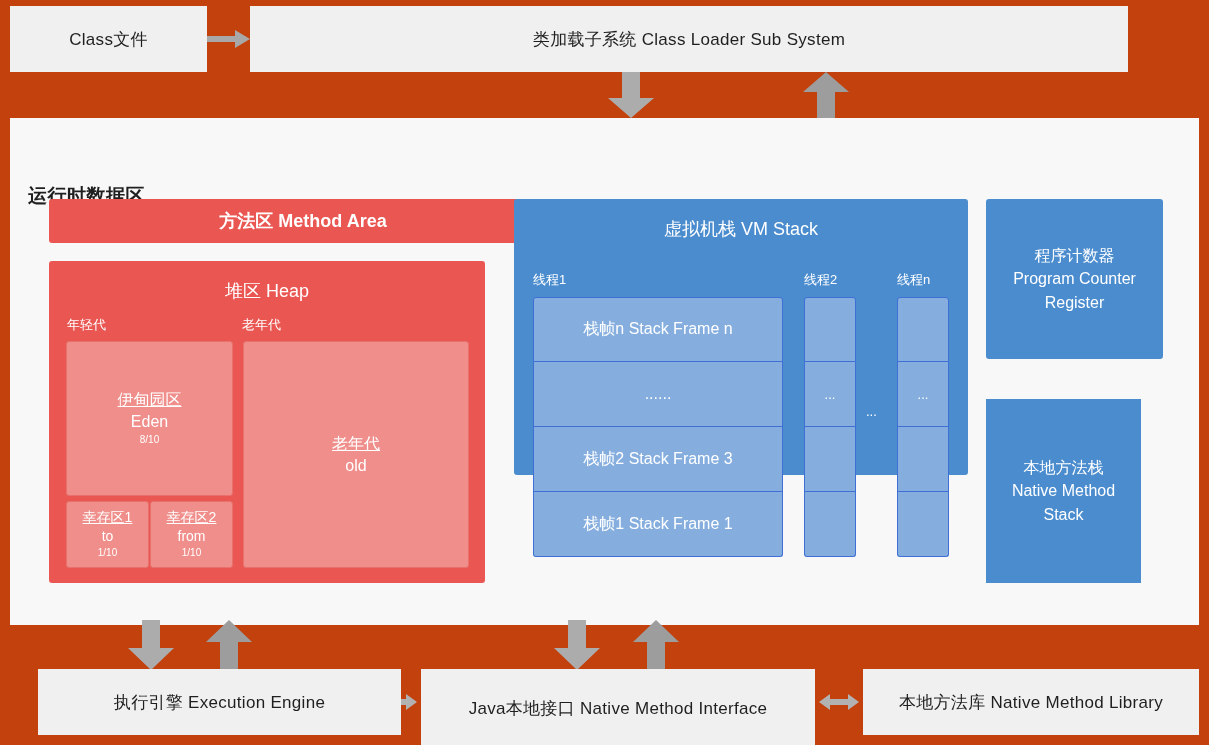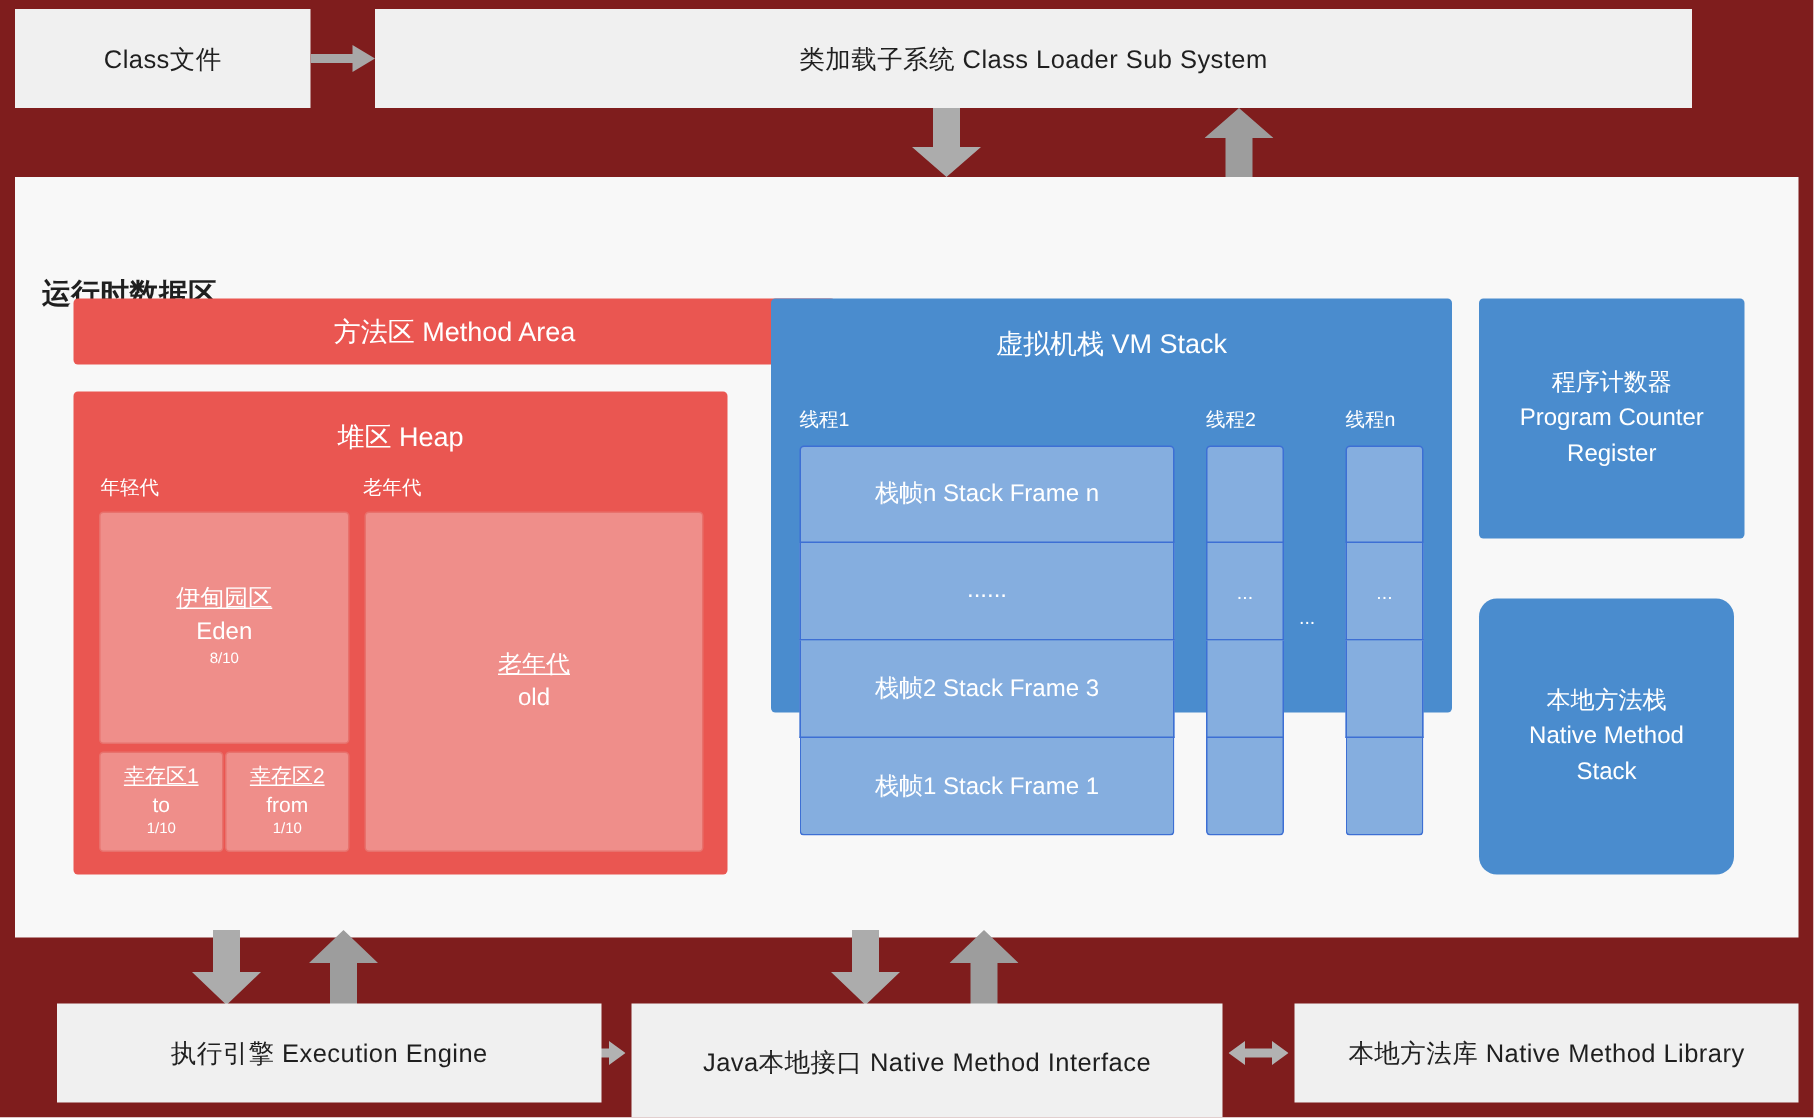--- a/index.html
+++ b/index.html
@@ -8,21 +8,21 @@
     background: #ffffff;
   }
   body {
     font-family: "Liberation Sans", "DejaVu Sans", sans-serif;
     color: #2b2b2b;
   }
   #canvas {
     position: relative;
     width: 1209px;
     height: 745px;
-    background: #7f1d1d;
+    background: #c2410c;
     overflow: hidden;
   }
   .box {
     position: absolute;
     box-sizing: border-box;
     display: flex;
     align-items: center;
     justify-content: center;
     text-align: center;
   }
@@ -67,20 +67,21 @@
     margin-top: 45px;
   }
 
   
   .method-area {
     left: 49px; top: 199px; width: 508px; height: 44px;
     background: #ea5651;
     border-radius: 3px;
     color: #ffffff;
     font-size: 18px;
+    font-weight: bold;
   }
   .heap-box {
     position: absolute;
     left: 49px; top: 261px; width: 436px; height: 322px;
     background: #ea5651;
     border-radius: 3px;
     box-sizing: border-box;
   }
   .heap-title {
     position: absolute;
@@ -187,23 +188,23 @@
   .pcr-box {
     left: 986px; top: 199px; width: 177px; height: 160px;
     background: #4a8cce;
     border-radius: 3px;
     color: #ffffff;
     font-size: 16px;
     line-height: 1.45;
     flex-direction: column;
   }
   .nms-box {
-    left: 986px; top: 399px; width: 170px; height: 184px;
+    left: 986px; top: 399px; width: 155px; height: 184px;
     background: #4a8cce;
-    border-radius: 12px;
+    border-radius: 0;
     color: #ffffff;
     font-size: 16px;
     line-height: 1.45;
     flex-direction: column;
   }
 
   
   .arrow { position: absolute; }
   .arrow svg { display: block; }
 </style>

